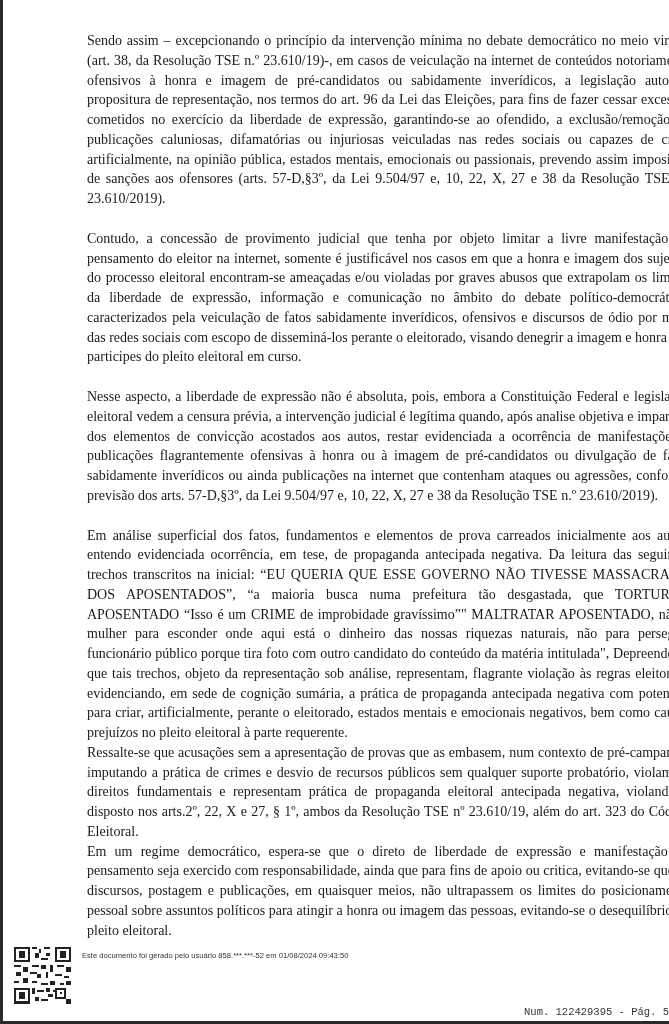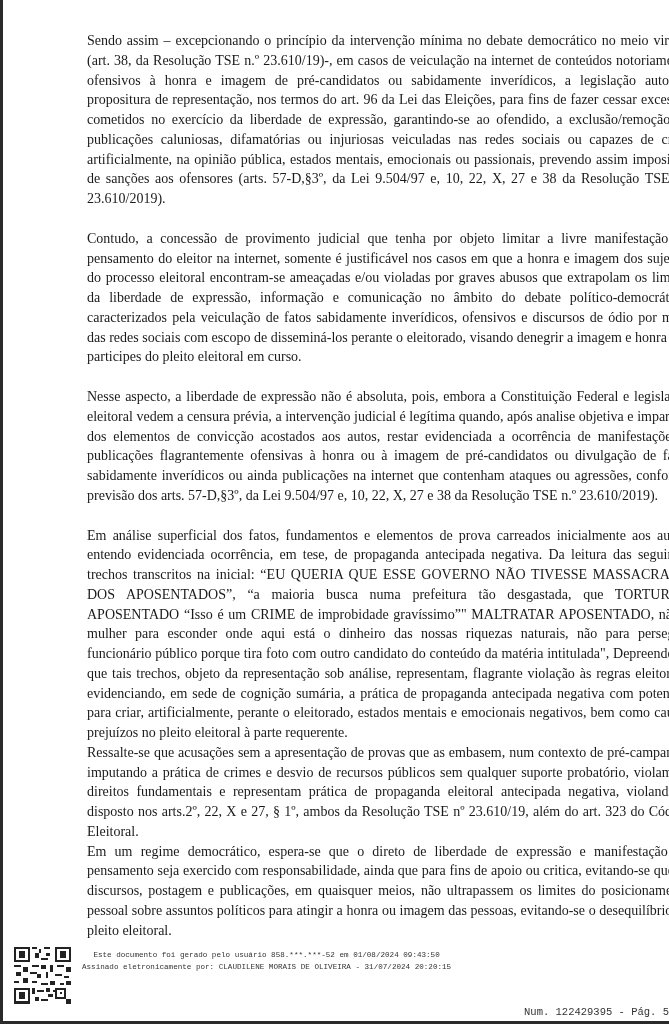--- a/index.html
+++ b/index.html
@@ -27,24 +27,23 @@
   .gap { margin-bottom: 20px; }
   .u { }
   .footer {
     position: absolute; left: 0; top: 940px; width: 669px; height: 81px;
   }
   .qr {
     position: absolute; left: 14px; top: 6px; width: 57px; height: 58px;
   }
   .footer-lines {
     position: absolute; left: 82px; top: 10px;
-    font-family: Liberation Mono, monospace;
+    font-family: Liberation Sans, sans-serif;
     font-size: 7.6px; line-height: 11.5px; color: #333;
     white-space: nowrap;
-    text-align: center;
   }
   .page-num {
     position: absolute; right: 0; top: 66px;
     font-family: Liberation Mono, monospace;
     font-size: 10.5px; color: #333; white-space: nowrap;
   }
 </style>
 </head>
 <body>
 
@@ -109,16 +108,15 @@
           <rect x="20" y="20" width="1" height="1"></rect>
         <rect x="9" y="22" width="2" height="2"></rect>
           <rect x="12" y="23" width="3" height="1"></rect>
           <rect x="15" y="21" width="2" height="1"></rect>
           <rect x="23" y="23" width="2" height="2"></rect>
       </g>
     </svg>
   </div>
   <div class="footer-lines">
     <div>Este documento foi gerado pelo usuário 858.***.***-52 em 01/08/2024 09:43:50</div>
-    <div>Assinado eletronicamente por: CLAUDILENE MORAIS DE OLIVEIRA - 31/07/2024 20:20:15</div>
   </div>
   <div class="page-num">Num. 122429395 - Pág. 5</div>
 </div>
 
 </body></html>

